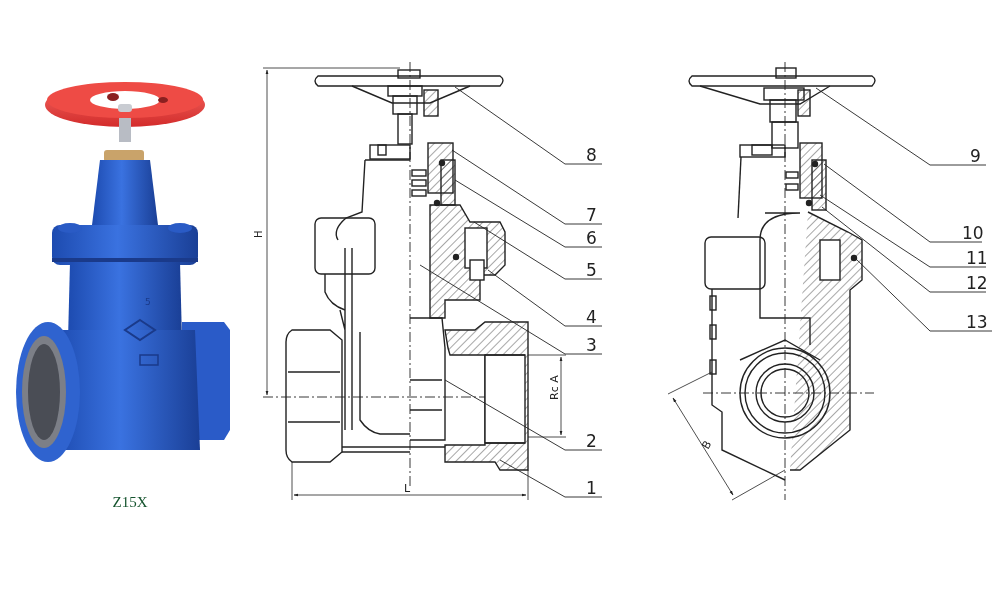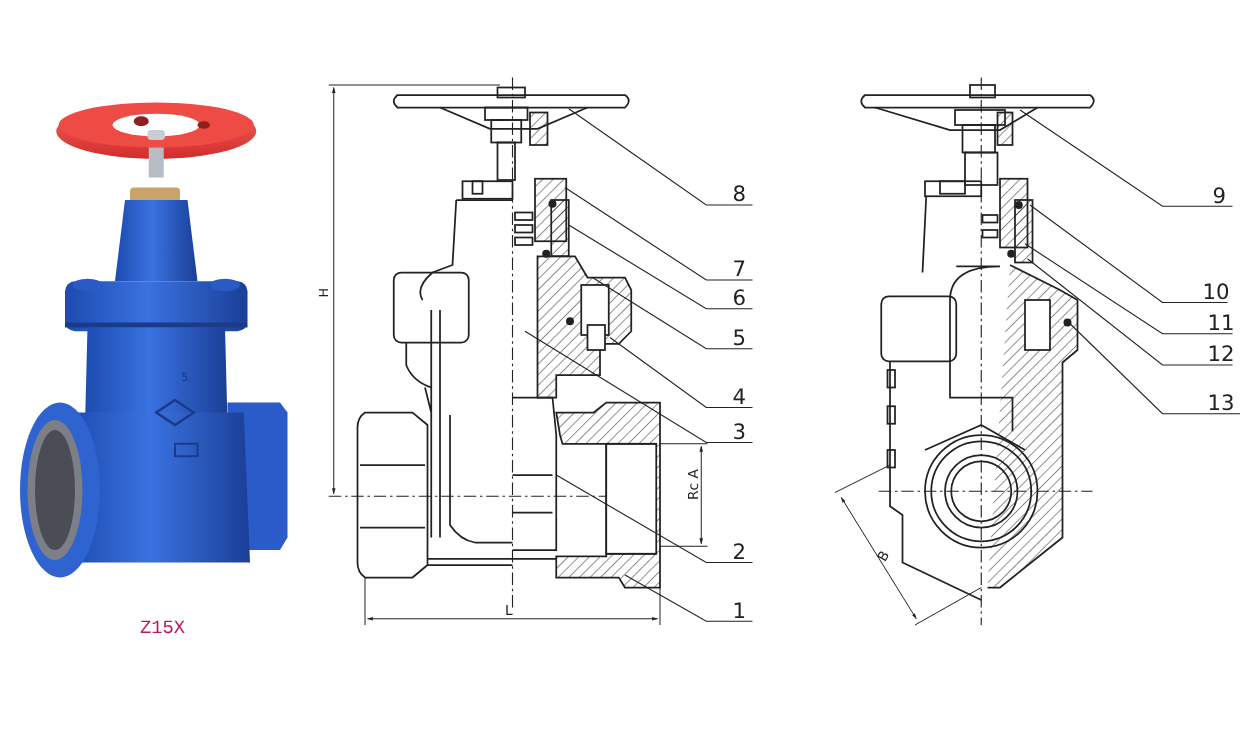--- a/index.html
+++ b/index.html
@@ -1,18 +1,18 @@
 <!DOCTYPE html>
 <html><head>
 <meta charset="utf-8">
 <style>
   html, body { margin:0; padding:0; background:#ffffff; }
   body { width:1000px; height:600px; position:relative; overflow:hidden; font-family:"Liberation Sans", sans-serif; }
   .photo { position:absolute; left:0; top:60px; width:250px; height:420px; }
-  .caption { position:absolute; left:80px; top:494px; width:100px; text-align:center; font-family:Liberation Mono, monospace; font-size:15px; color:#be185d; }
+  .caption { position:absolute; left:80px; top:494px; width:100px; text-align:center; font-family:Liberation Serif, serif; font-size:15px; color:#14532d; }
   svg text { font-family:"DejaVu Sans", sans-serif; }
   .drawing { position:absolute; left:0; top:0; width:1000px; height:600px; }
 </style>
 </head>
 <body>
 
 <div class="photo">
   <svg width="250" height="420" viewBox="0 60 250 420">
     <defs>
       <linearGradient id="blueG" x1="0" x2="1">

